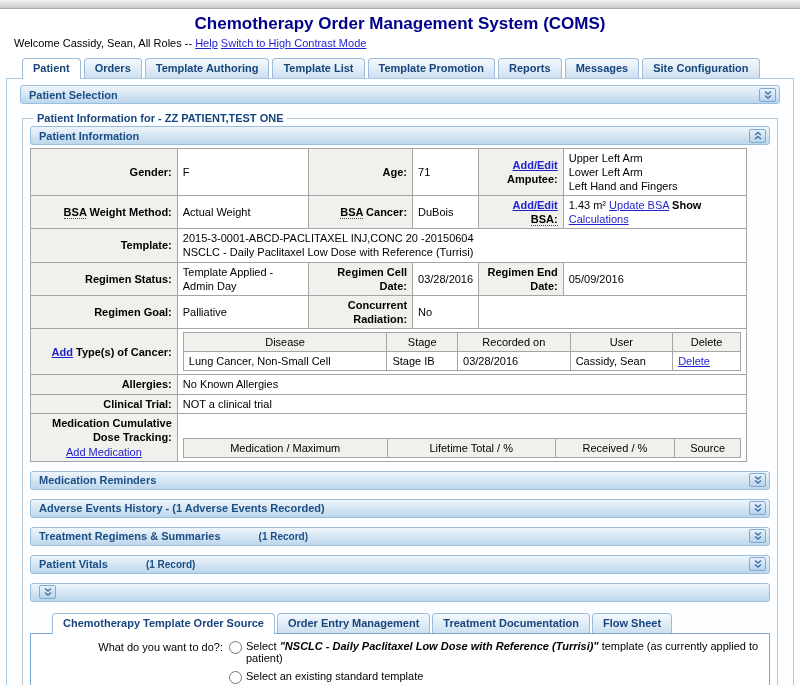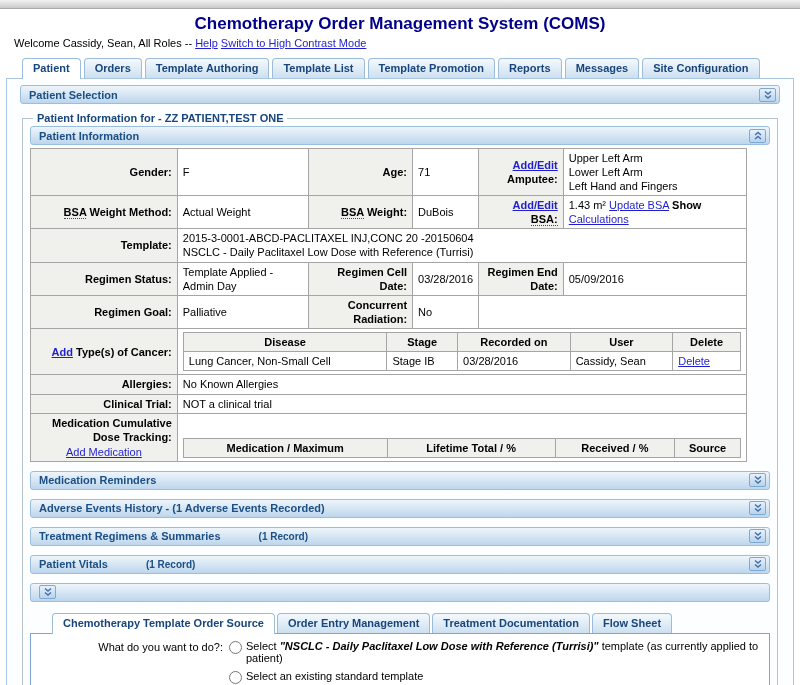--- a/index.html
+++ b/index.html
@@ -51,21 +51,21 @@
   fieldset.patient-fs > legend { color: #17457c; font-weight: bold; padding: 0 4px; margin-left: 3px; }
   
   table.info-table { border-collapse: collapse; margin-top: 3px; width: 717px; }
   table.info-table > tbody > tr > td { border: 1px solid #a5a5a5; padding: 2px 5px; vertical-align: middle; line-height: 1.28; }
   td.lbl { background: #f0f0ec; font-weight: bold; text-align: right; }
   td.val { background: #fff; }
   .pre { white-space: pre-line; }
   .abbr { border-bottom: 1px dotted #444; }
   table.inner-table { border-collapse: collapse; margin: 1px 0; }
   table.inner-table th, table.inner-table td { border: 1px solid #a5a5a5; padding: 2px 5px; line-height: 1.3; }
-  table.inner-table th { background: #f0f0ec; font-weight: bold; text-align: center; }
+  table.inner-table th { background: #f0f0ec; font-weight: normal; text-align: center; }
   .section-bar { margin-top: 9px; }
   
   .bottom-tabbar { display: flex; gap: 2px; margin: 11px 0 0 22px; position: relative; z-index: 2; }
   .bottom-panel { border: 1px solid #7da7d0; background: #fff; padding: 4px 6px 8px 4px; }
   .q-row { display: flex; }
   .question { width: 188px; text-align: right; padding-top: 3px; flex-shrink: 0; }
   .options { padding-left: 4px; }
   .option { margin: 2px 0 6px 0; display: flex; align-items: flex-start; }
   .option input { margin: 1px 4px 0 2px; }
   .tmpl-em { font-weight: bold; font-style: italic; }
@@ -144,21 +144,21 @@
 Left Hand and Fingers</td>
       </tr>
       <tr>
         <td class="lbl">
           <span class="abbr">BSA</span>
           <span>Weight Method:</span>
         </td>
         <td class="val">Actual Weight</td>
         <td class="lbl">
           <span class="abbr">BSA</span>
-          <span>Weight:</span>
+          <span>Cancer:</span>
         </td>
         <td class="val">DuBois</td>
         <td class="lbl">
           <a class="lnk">Add/Edit</a>
           <span class="abbr">BSA:</span>
         </td>
         <td class="val">
           <span>1.43 m²</span>
           <a class="lnk">Update BSA</a>
           <b>Show</b>

